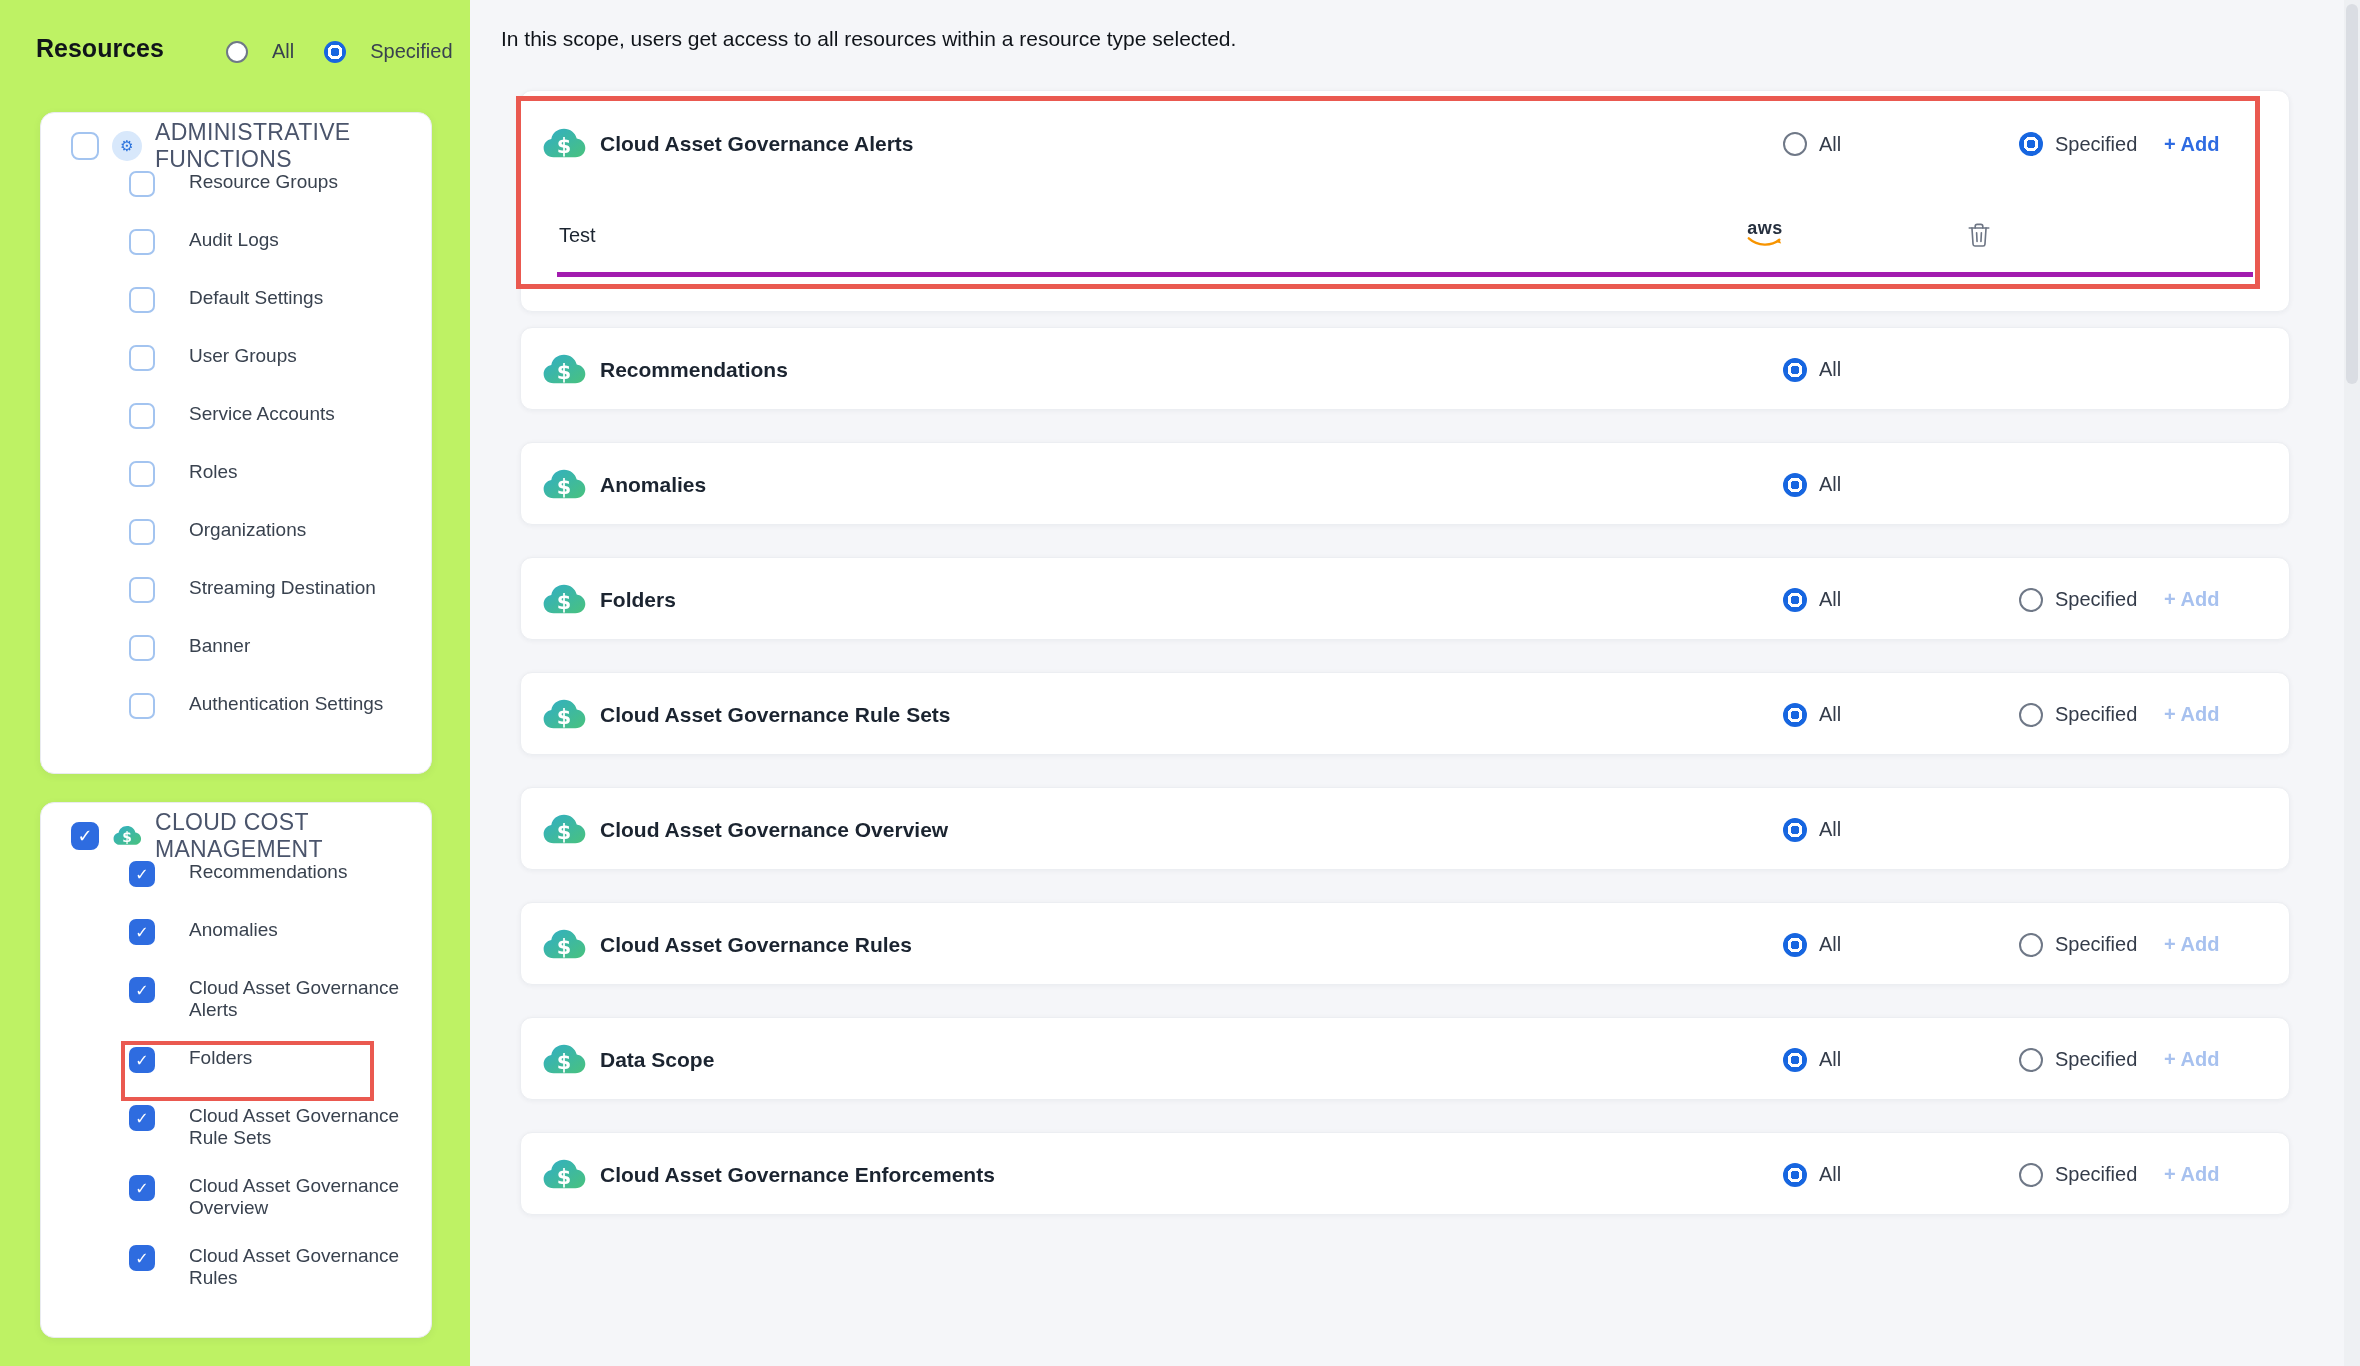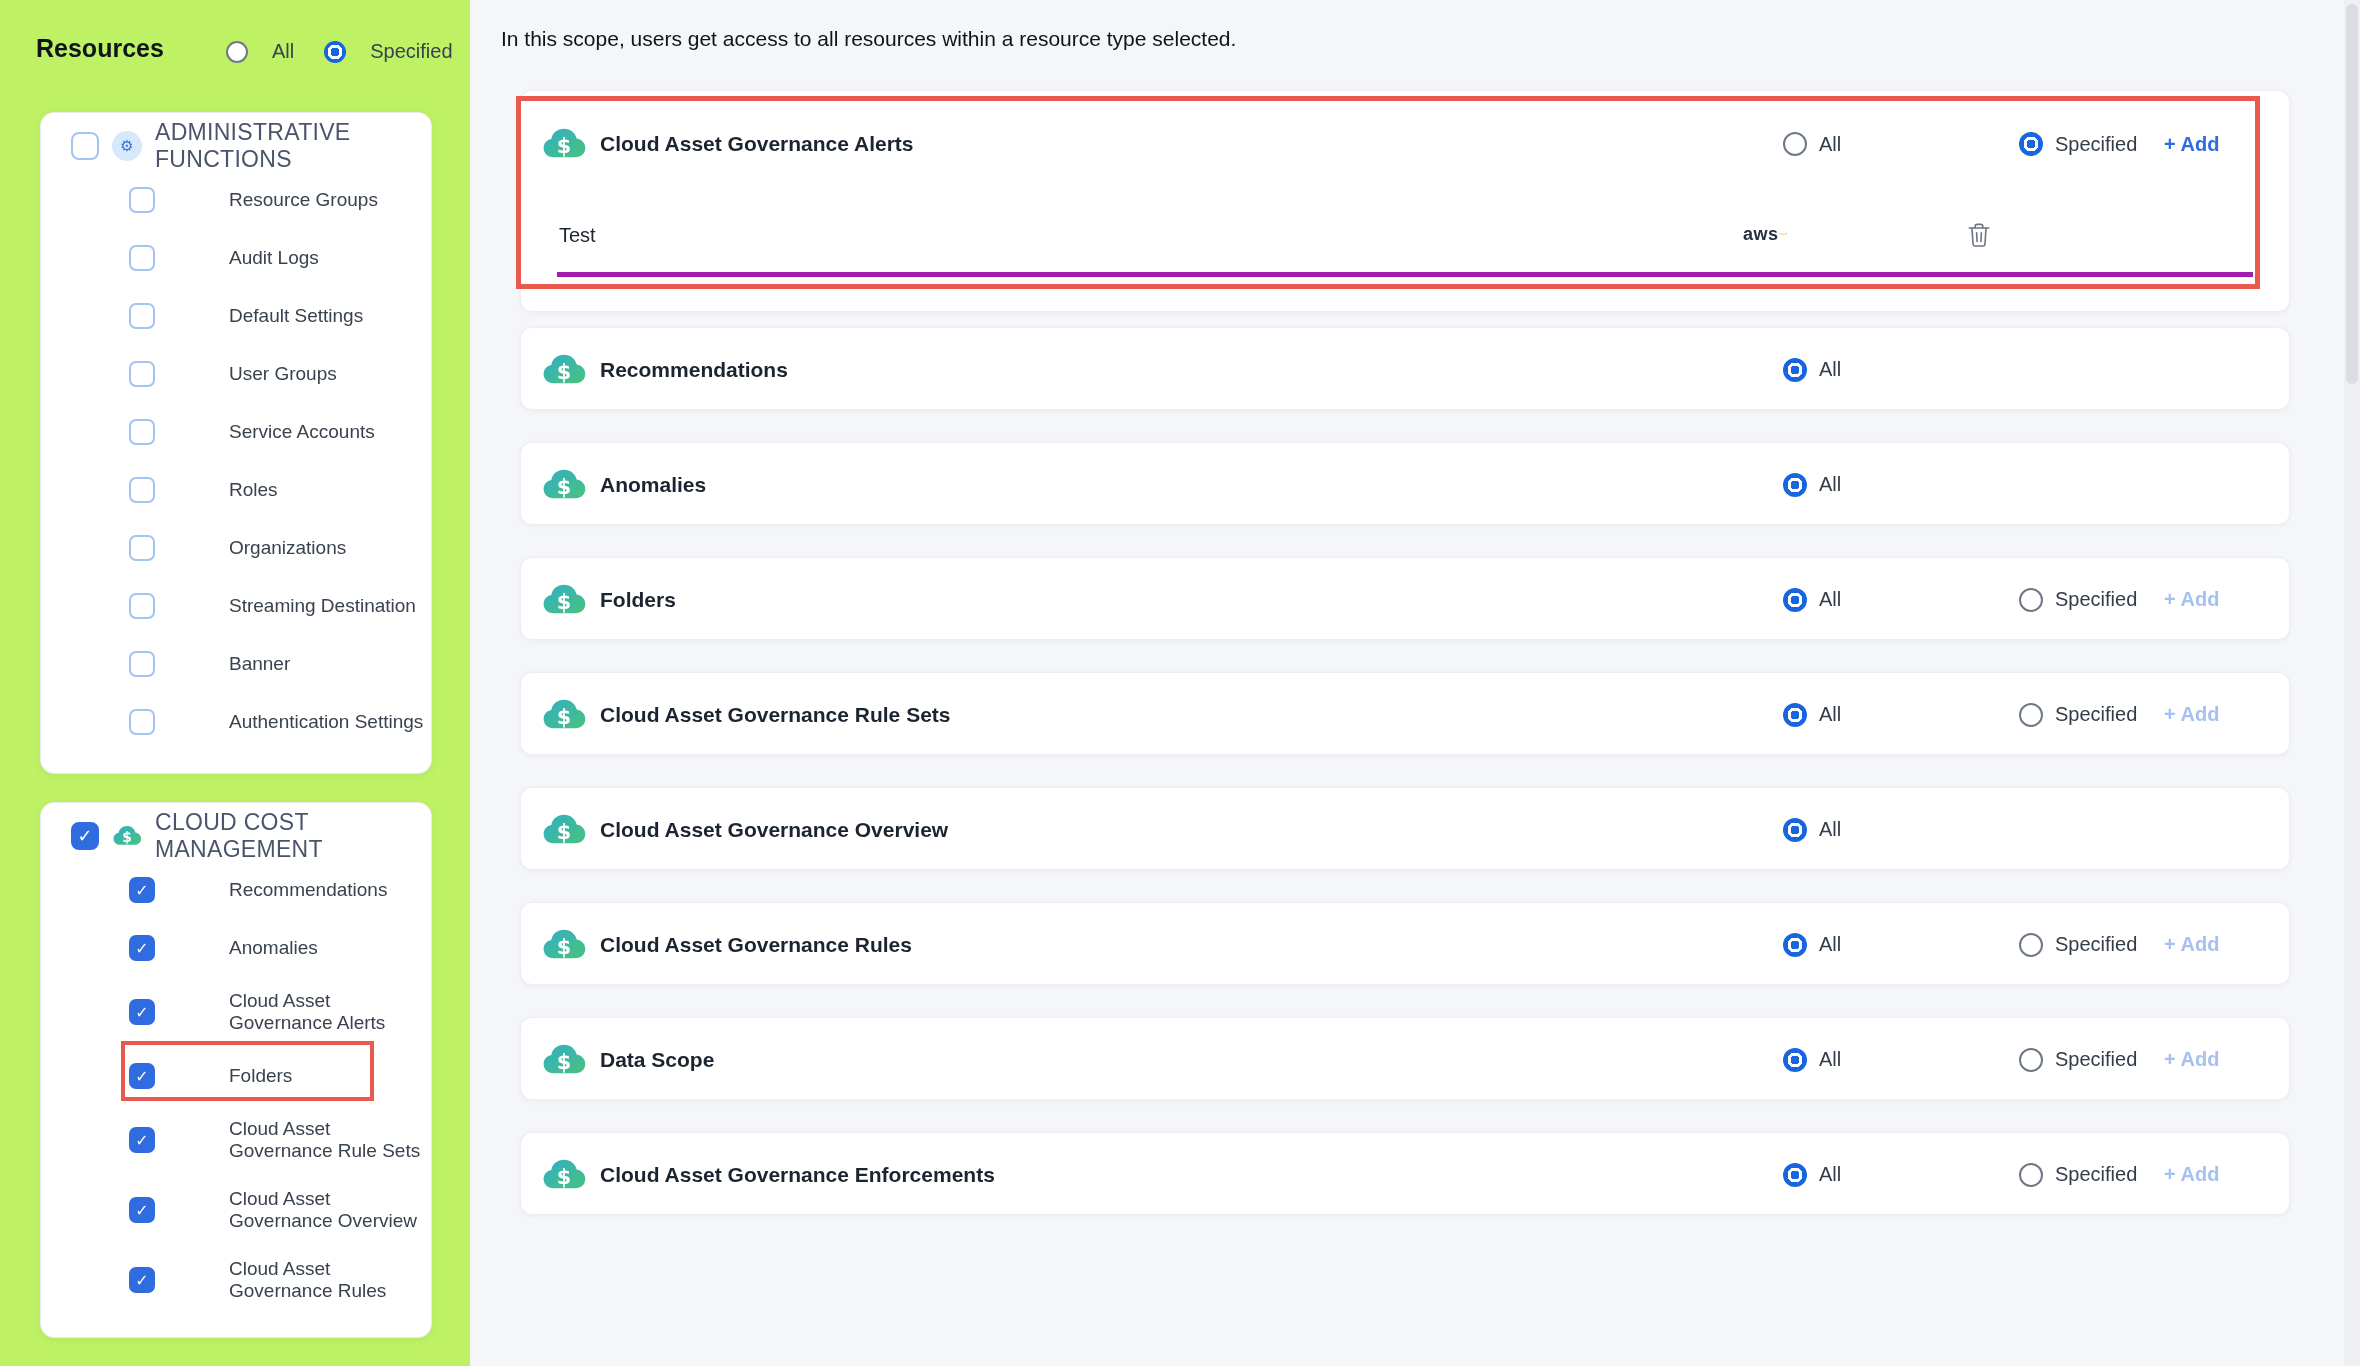--- a/index.html
+++ b/index.html
@@ -26,21 +26,21 @@
   .gcheck {
     width:28px; height:28px; border:2px solid #a3c4f0; border-radius:8px; background:#fff;
     display:flex; align-items:center; justify-content:center; flex:none;
     color:#fff; font-size:18px;
   }
   .gcheck.on, .icheck.on { background:#2e6ce0; border-color:#2e6ce0; }
   .gicon { margin-left:13px; flex:none; display:flex; align-items:center; justify-content:center; }
   .gicon.gear { width:30px; height:30px; border-radius:50%; background:#d8e8fb; color:#2d74dd; font-size:15px; }
   .glabel { margin-left:13px; font-size:23px; font-weight:400; color:#4a546b; letter-spacing:.3px; }
   .gitems { margin-top:4px; }
-  .sitem { display:flex; align-items:center; height:58px; padding-left:88px;gap:40px; }
+  .sitem { display:flex; align-items:flex-start; height:58px; padding-left:88px; }
   .sitem.tall { height:70px; }
   .icheck {
     width:26px; height:26px; border:2px solid #a3c4f0; border-radius:7px; background:#fff;
     display:flex; align-items:center; justify-content:center; flex:none;
     color:#fff; font-size:16px;
   }
   .ilabel { margin-left:34px; font-size:19px; color:#39424f; width:252px; line-height:22px; }
   
   .main { position:absolute; left:470px; top:0; width:1890px; height:1366px; }
   .desc { position:absolute; left:31px; top:27px; font-size:21px; color:#10141a; }
@@ -65,21 +65,21 @@
     width:24px; height:24px; border-radius:50%; border:2px solid #6f7887; background:#fff; flex:none;
   }
   .radio.small { width:22px; height:22px; }
   .radio.sel {
     border:0;
     background:radial-gradient(circle closest-side,#1766e0 0 4.5px,#ffffff 4.5px 7.5px,#1766e0 7.5px 100%);
   }
   .entries { position:absolute; top:106px; left:0; right:0; padding:0 36px; }
   .entry { position:relative; height:80px; border-bottom:5px solid #a21caf; }
   .entry-name { position:absolute; left:2px; top:50%; transform:translateY(-50%); font-size:20px; color:#1b2430; }
-  .aws { position:absolute; left:1186px; top:50%; transform:translateY(-54%); display:flex; flex-direction:row; align-items:center; width:44px; }
+  .aws { position:absolute; left:1186px; top:50%; transform:translateY(-54%); display:flex; flex-direction:column; align-items:center; width:44px; }
   .aws-word { font-size:18px; font-weight:700; color:#252f3e; letter-spacing:.5px; line-height:16px; }
   .trash { position:absolute; left:1410px; top:50%; transform:translateY(-50%); display:flex; cursor:pointer; }
   
   .hl { position:absolute; border:5px solid #ea5950; pointer-events:none; z-index:6; }
   #hl-main { left:516px; top:96px; width:1744px; height:193px; }
   #hl-side { left:121px; top:1041px; width:253px; height:60px; border-width:4px; }
   .sb { position:absolute; right:0; top:0; width:16px; height:1366px; background:#eef0f3; }
   .sb-thumb { position:absolute; right:2px; top:4px; width:12px; height:380px; border-radius:6px; background:#dadde3; }
 </style>
 </head>

